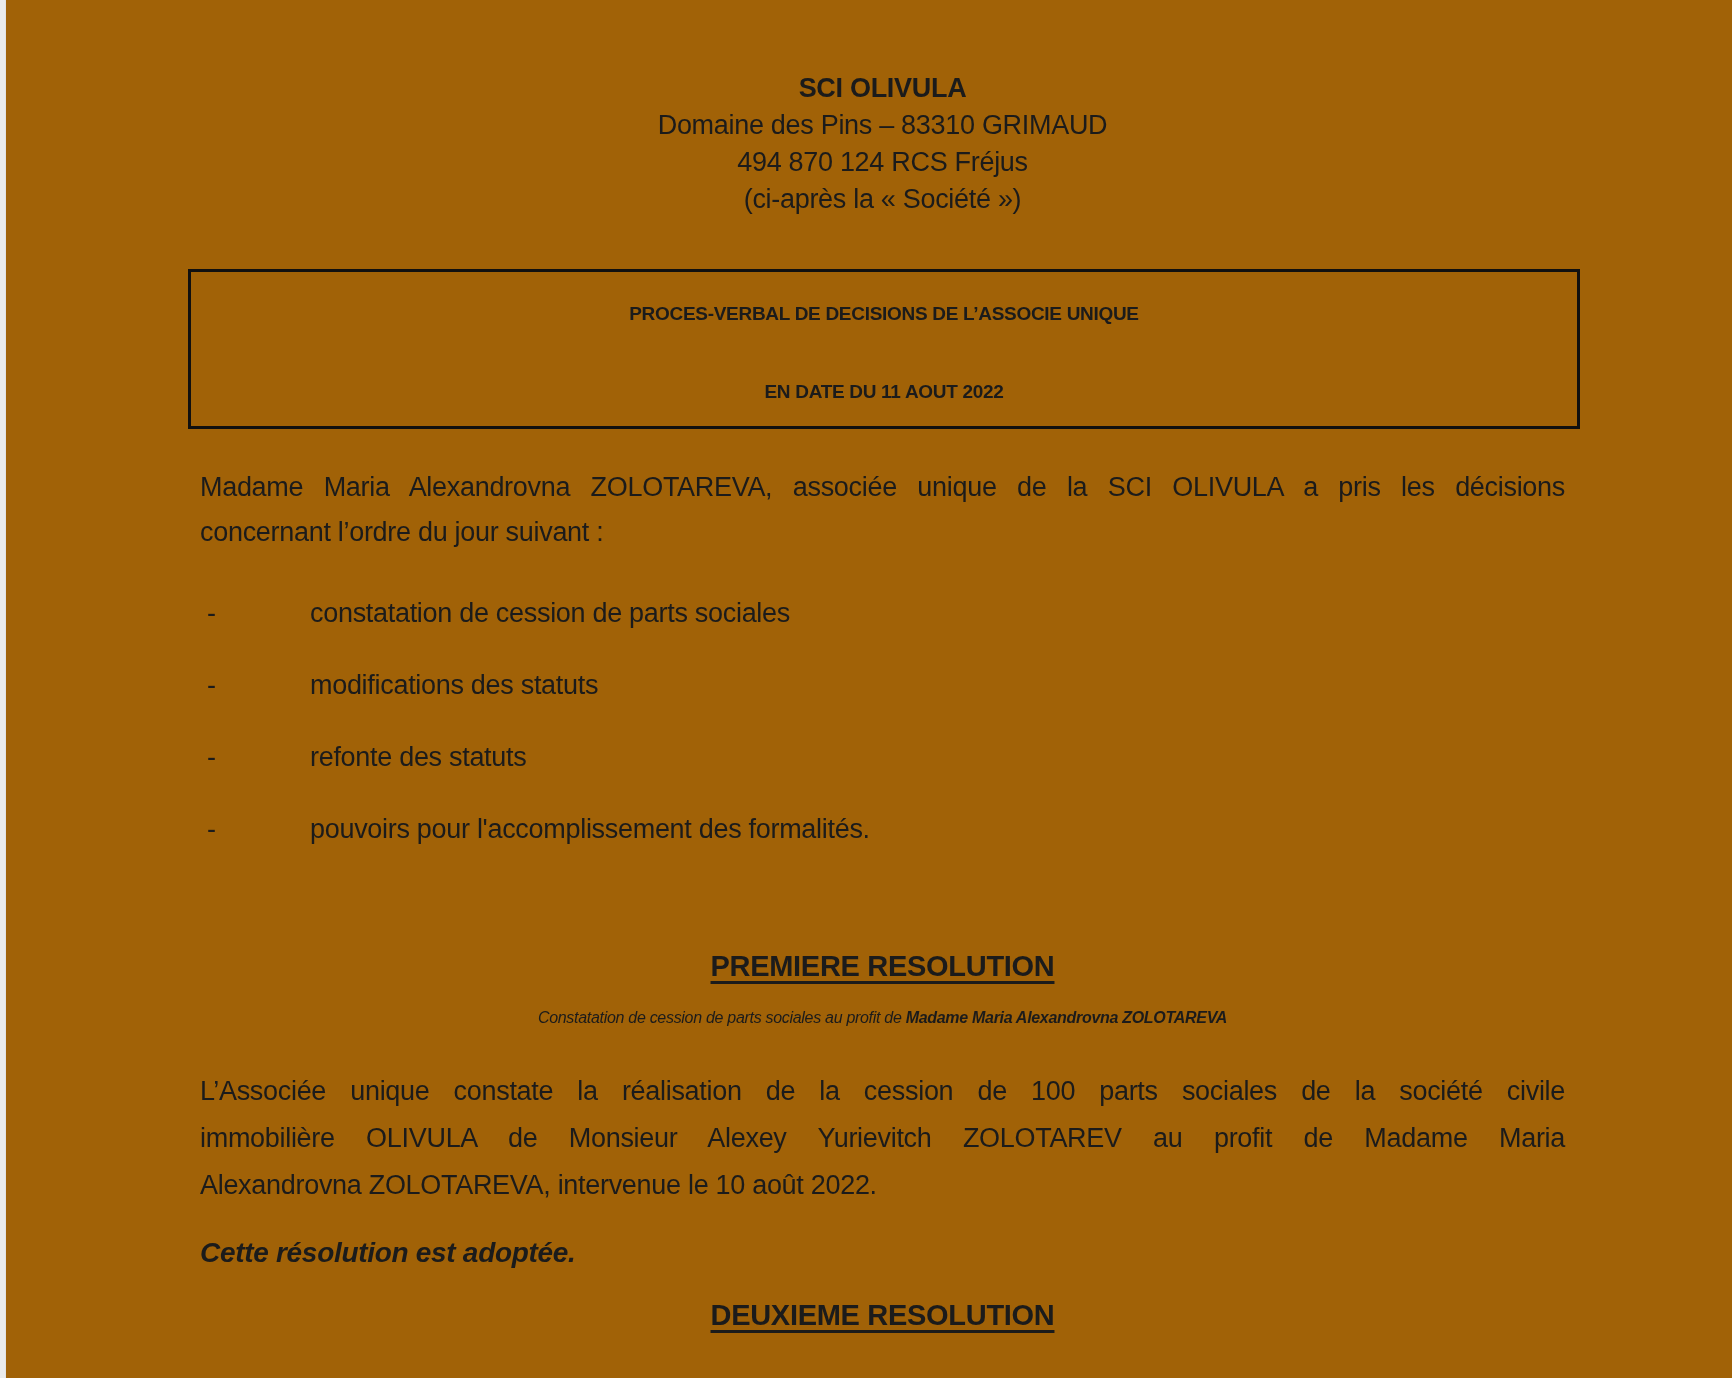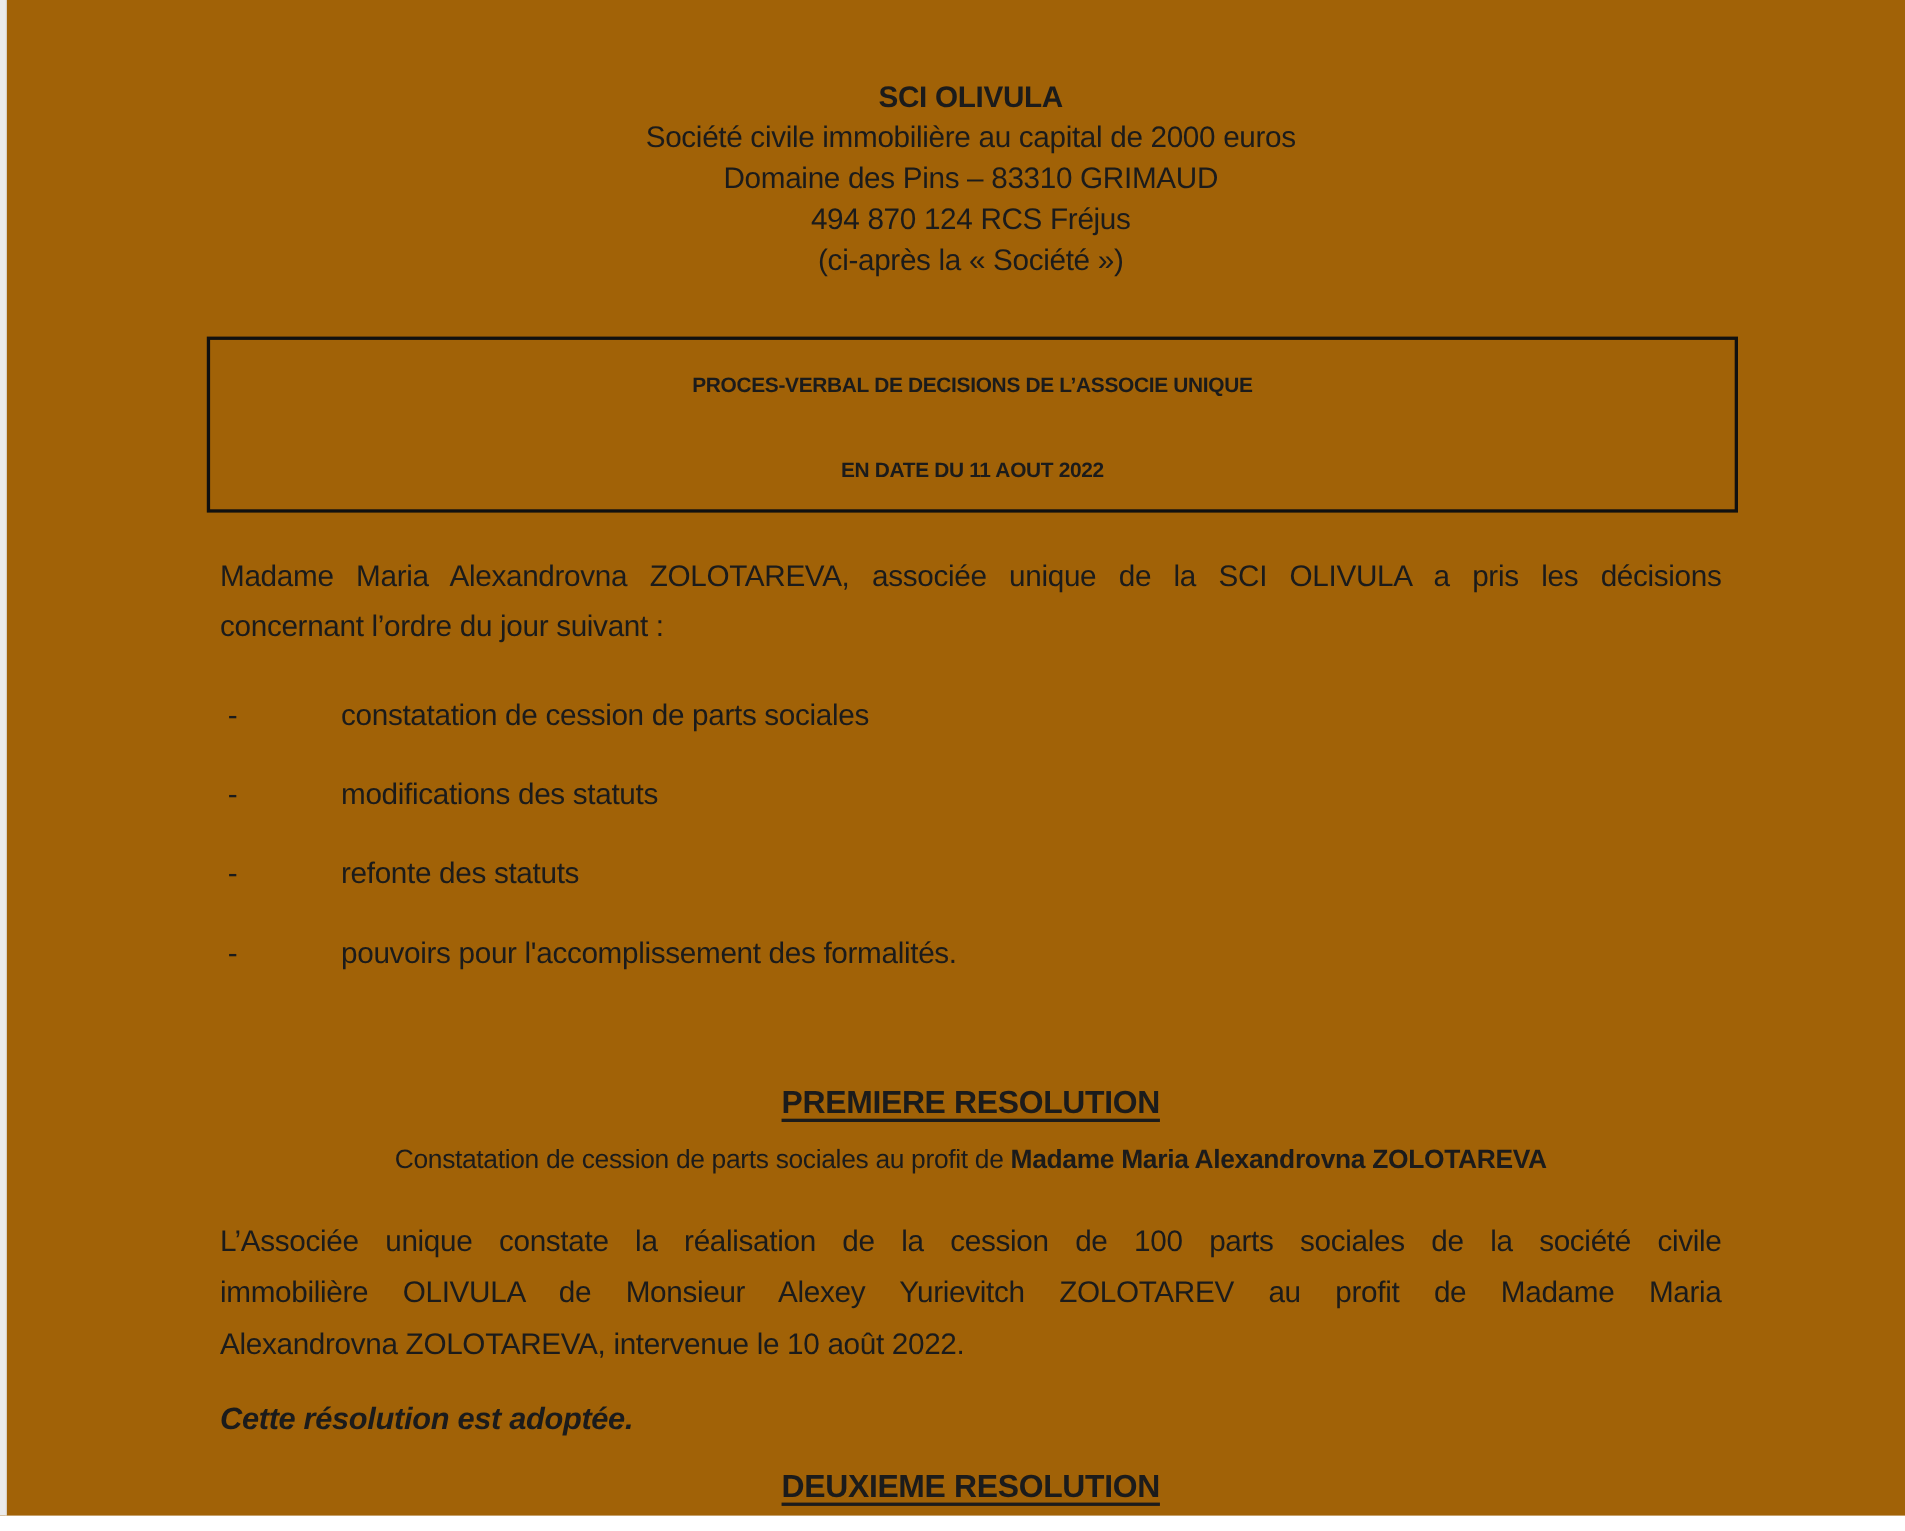--- a/index.html
+++ b/index.html
@@ -50,21 +50,21 @@
   
   .res-heading{
     margin-top:96px;text-align:center;font-size:29px;line-height:36px;font-weight:bold;
   }
   .res-heading .u{
     text-decoration:underline;
     text-decoration-thickness:3px;
     text-underline-offset:5px;
   }
   .res-subtitle{
-    margin-top:16px;text-align:center;font-size:24px;line-height:36px;
+    margin-top:16px;text-align:center;font-size:16px;line-height:36px;font-style:italic;
   }
   .res-subtitle .strong{font-weight:bold;}
   .res-body{margin-top:32px;font-size:27px;line-height:47px;}
   .adopted{margin-top:24px;font-size:28px;line-height:40px;font-weight:bold;font-style:italic;}
   .res2-heading{
     margin-top:24px;text-align:center;font-size:29px;line-height:36px;font-weight:bold;
   }
   .res2-heading .u{
     text-decoration:underline;
     text-decoration-thickness:3px;
@@ -75,21 +75,20 @@
 <body>
 
 <div class="viewport">
   <div class="edge left"></div>
   <div class="edge right"></div>
 
   <div class="content">
 
     <div class="doc-header">
       <span class="line company">SCI OLIVULA</span>
-      <span class="line">Société civile immobilière au capital de 2000 euros</span>
       <span class="line">Domaine des Pins – 83310 GRIMAUD</span>
       <span class="line">494 870 124 RCS Fréjus</span>
       <span class="line">(ci-après la « Société »)</span>
     </div>
 
     <div class="title-box">
       <span class="line tb-line">PROCES-VERBAL DE DECISIONS DE L’ASSOCIE UNIQUE</span>
       <span class="line tb-line tb-line2">EN DATE DU 11 AOUT 2022</span>
     </div>
 

